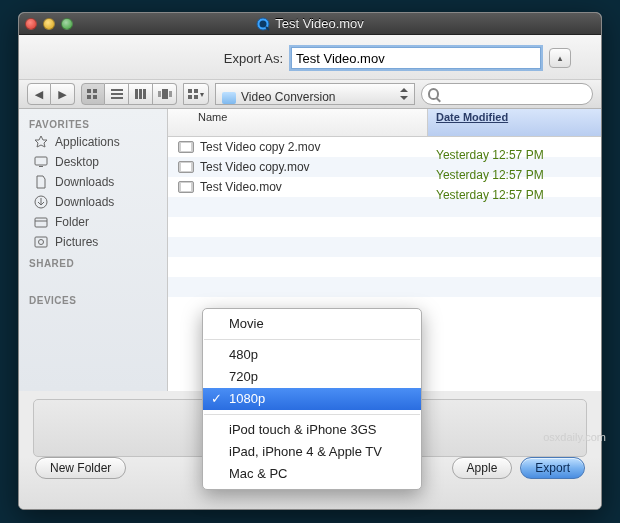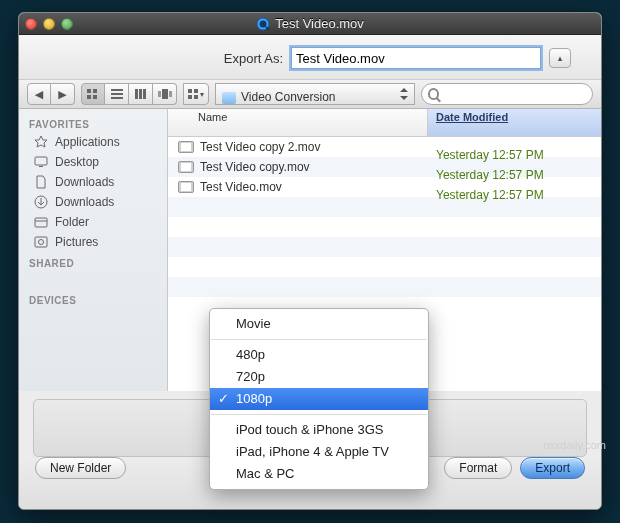--- a/index.html
+++ b/index.html
@@ -117,31 +117,31 @@
   box-shadow: 0 1px 0 #fff inset;
 }
 .mac-btn.primary {
   background: linear-gradient(#bfe0ff,#7ab3f0,#4a8de0); border-color:#4a7ab8; color:#0a2a55;
   box-shadow: 0 1px 0 rgba(255,255,255,.6) inset;
 }
 .spacer { flex:1; }
 
 
 .popup {
-  position:absolute; left: 209px; top: 308px; width: 220px;
+  position:absolute; left: 202px; top: 308px; width: 220px;
   background: #fff; border:1px solid #b0b0b0; border-radius:5px;
   box-shadow: 0 6px 20px rgba(0,0,0,.35);
   padding: 4px 0; font-size:13px; color:#222; z-index:50;
 }
 .popup-item { padding: 2px 16px 2px 26px; position:relative; line-height:18px;}
 .popup-sep { height:1px; background:#ddd; margin:4px 1px; }
 .popup-item.sel { background: linear-gradient(#4a8ef5,#2a6de0); color:#fff; }
 .popup-item .chk { position:absolute; left:8px; top:2px; }
 
-.watermark { position:absolute; right:14px; bottom:72px; font-size:11px; color:#cfcfcf; z-index:40;}
+.watermark { position:absolute; right:14px; bottom:80px; font-size:11px; color:#cfcfcf; z-index:40;}
 
 svg { display:block; }
 </style>
 </head>
 <body>
 
 <div class="window">
 
   <div class="titlebar">
     <div class="traffic">
@@ -338,21 +338,21 @@
     </div>
   </div>
 
   <div class="format-panel">
     <label>Format:</label>
   </div>
 
   <div class="bottom-bar">
     <button class="mac-btn">New Folder</button>
     <div class="spacer"></div>
-    <button class="mac-btn">Format</button>
+    <button class="mac-btn">Apple</button>
     <button class="mac-btn primary">Export</button>
   </div>
 
 </div>
 
 <div class="watermark">osxdaily.com</div>
 
 <div class="popup">
   <div class="popup-item">Movie</div>
   <div class="popup-sep"></div>

